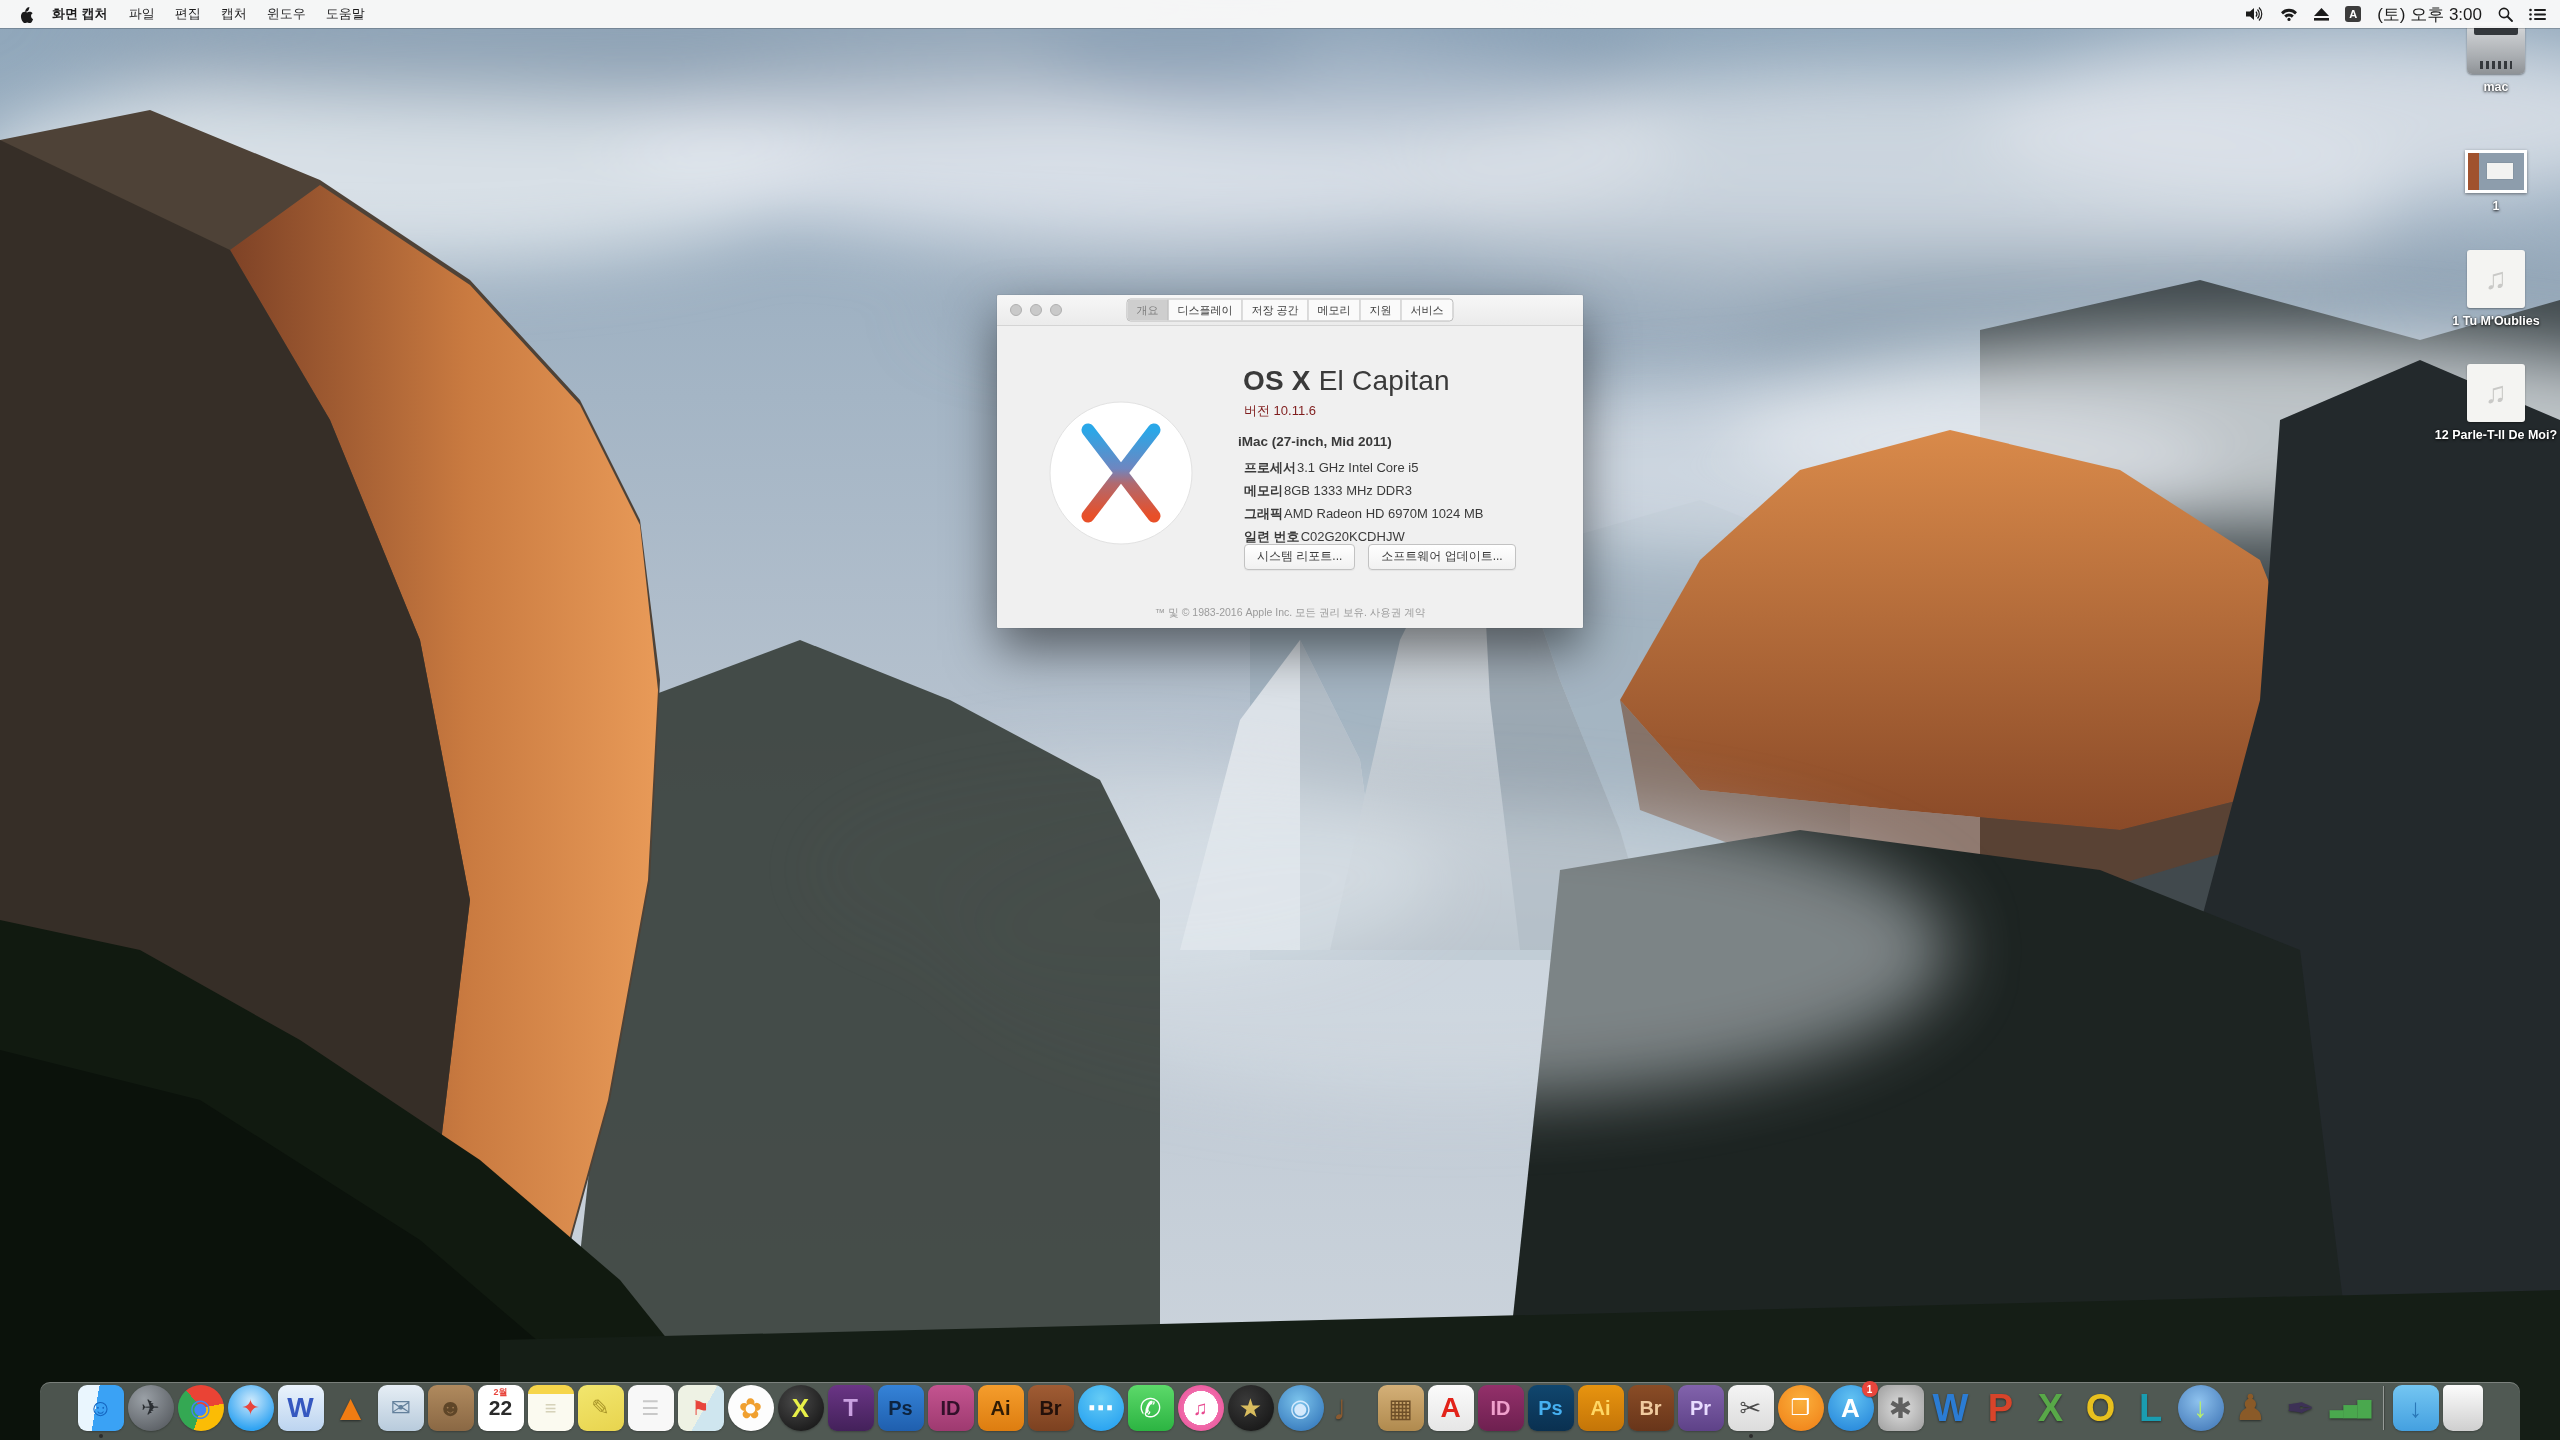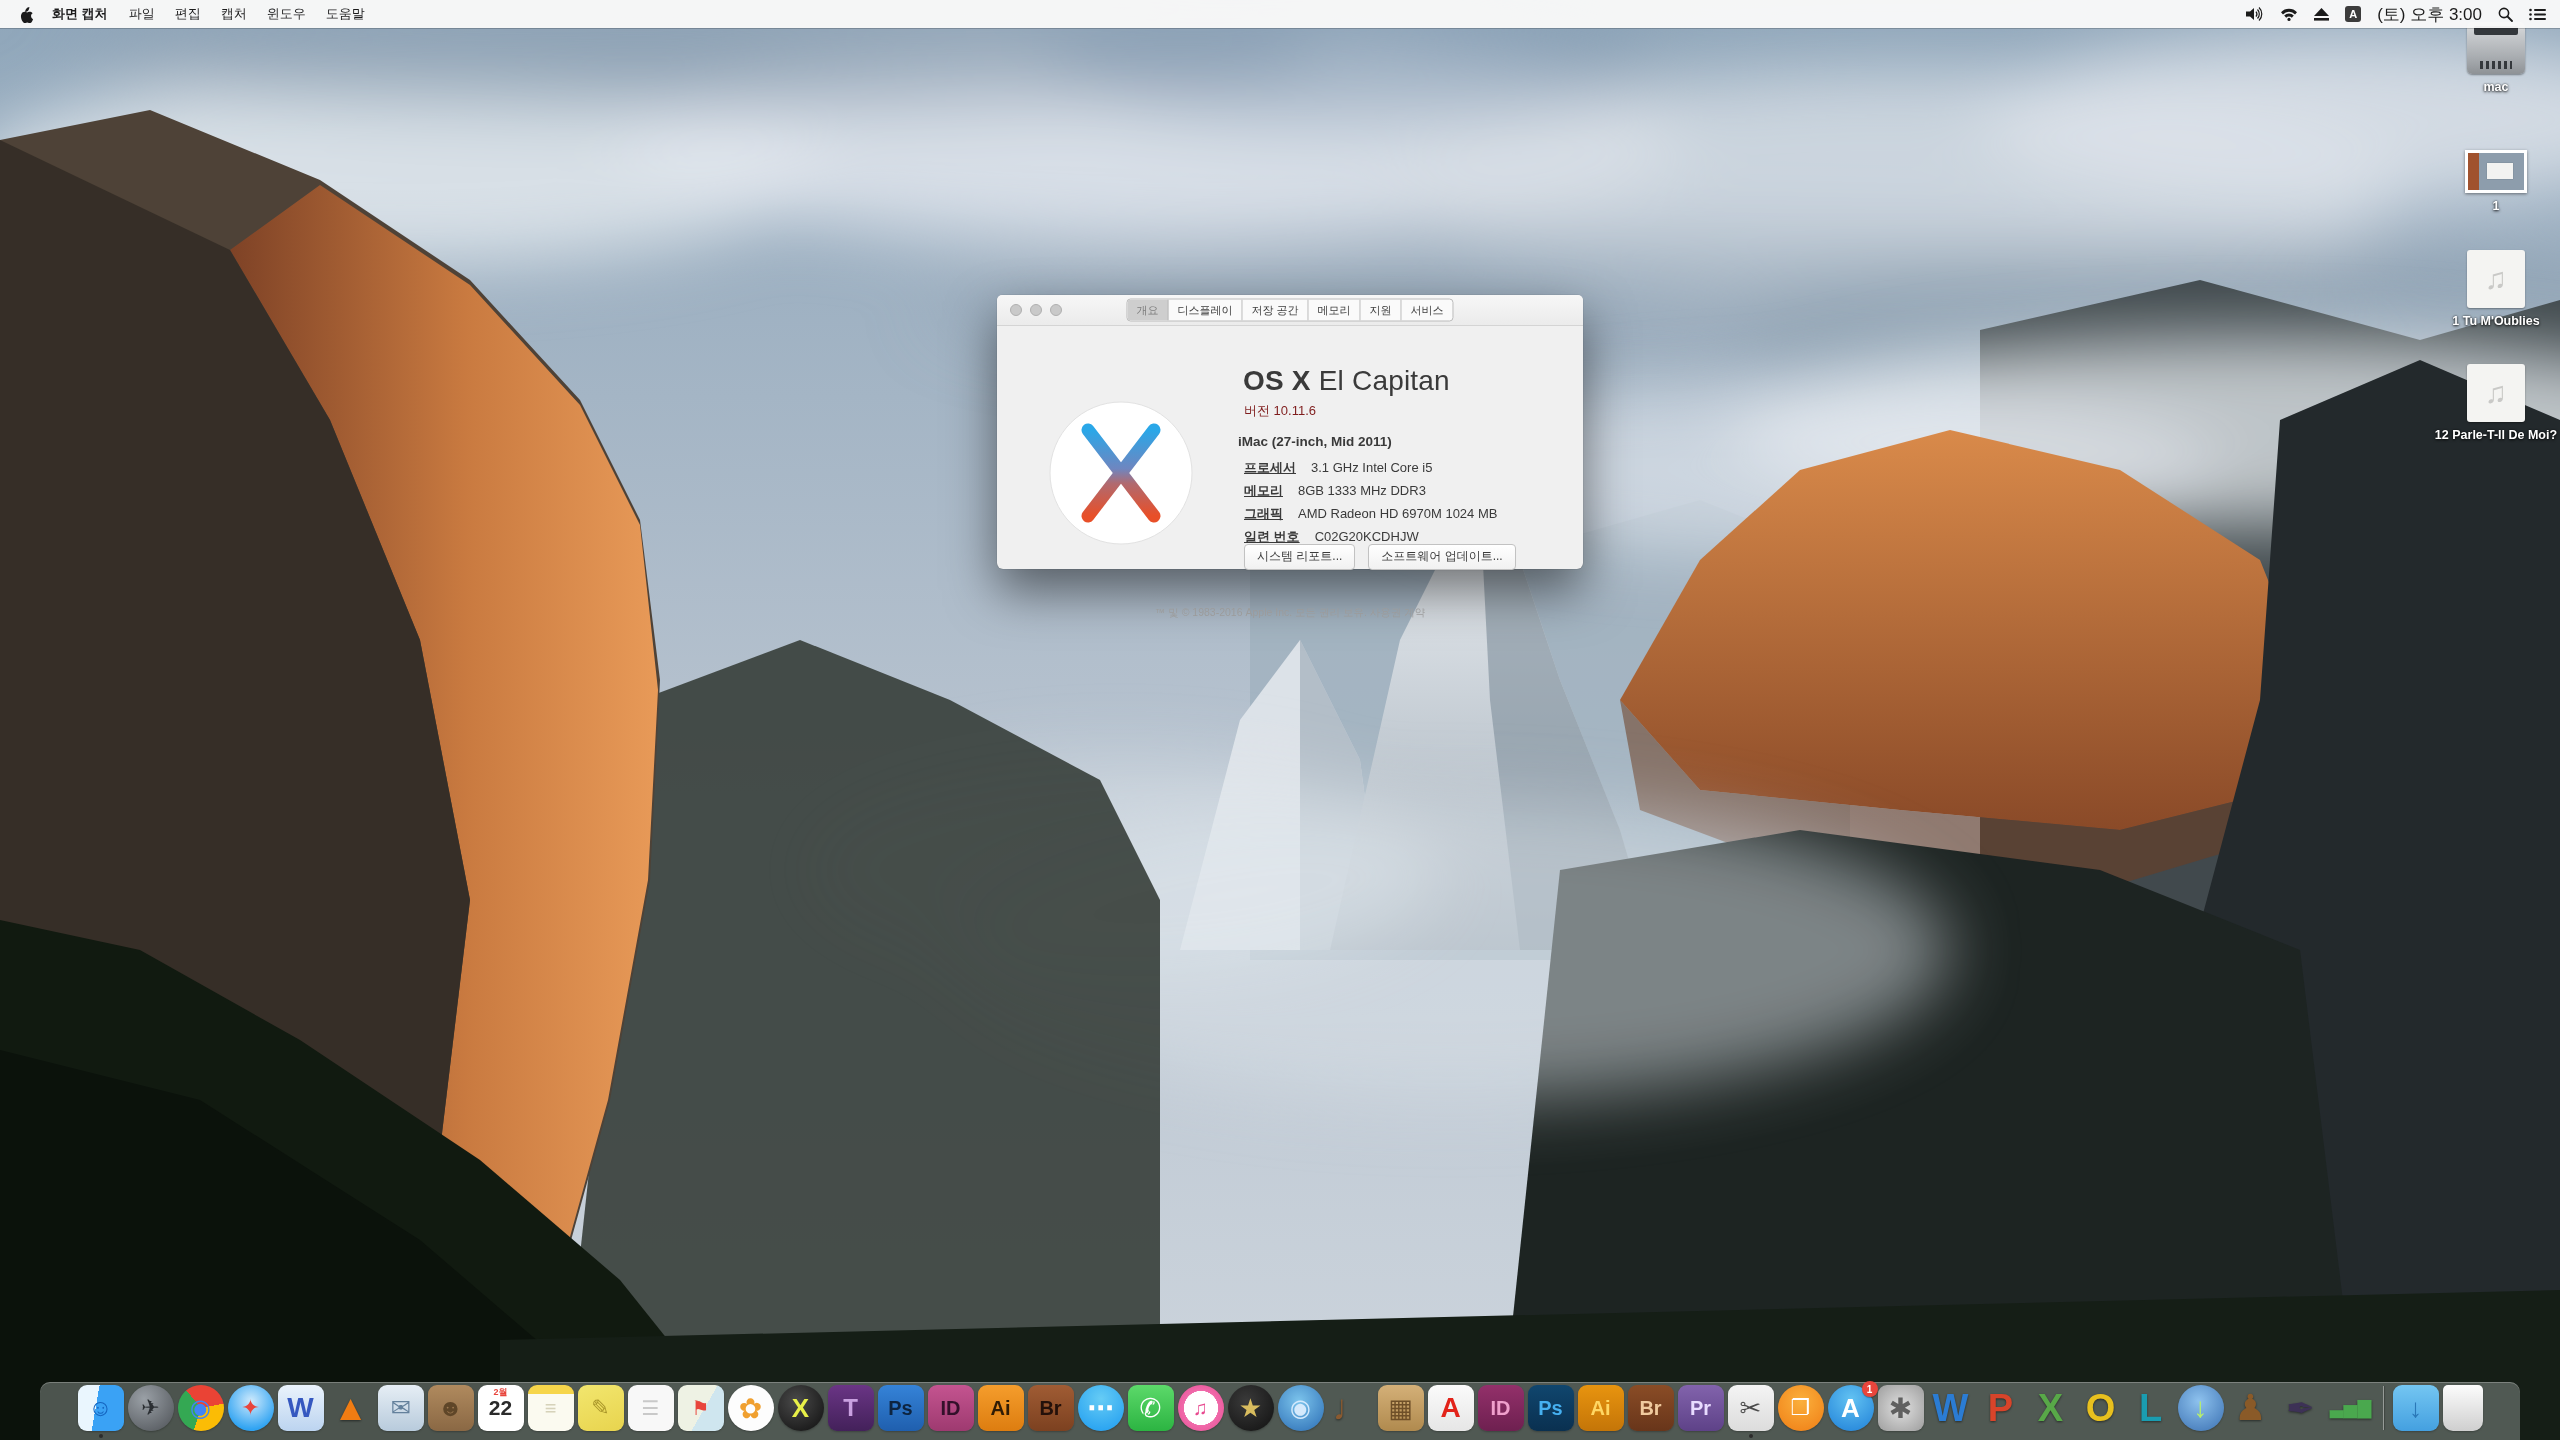--- a/index.html
+++ b/index.html
@@ -35,22 +35,22 @@
   .di-shot{width:56px;height:37px;border:3px solid #fff;position:relative;
     box-shadow:0 1px 3px rgba(0,0,0,.45);
     background:linear-gradient(90deg,#a0522e 0 20%,#8d9dac 20% 100%);}
   .di-shot::after{content:"";position:absolute;left:34%;top:26%;width:46%;height:44%;
     background:#f3f3f1;box-shadow:0 0 1px rgba(0,0,0,.3);}
   .di-audio{width:58px;height:58px;background:#f4f4f2;border-radius:3px;
     box-shadow:0 1px 2px rgba(0,0,0,.35);display:flex;align-items:center;
     justify-content:center;font-size:30px;color:#c9c9c7;}
 
   
-  #about{position:absolute;left:997px;top:295px;width:586px;height:274px;z-index:20;
-    background:#f0f0f0;border-radius:6px;
+  #about{position:absolute;left:997px;top:295px;width:586px;height:333px;z-index:20;
+    background:#f0f0f0;border-radius:1px;
     box-shadow:0 22px 50px rgba(0,0,0,.5),0 0 1px rgba(0,0,0,.5);}
   #titlebar{height:30px;position:relative;display:flex;align-items:center;
     background:linear-gradient(180deg,#f7f7f7,#ebebeb);
     border-bottom:1px solid #d4d4d4;border-radius:5px 5px 0 0;}
   .tl{width:12px;height:12px;border-radius:50%;background:#c9c9c9;
     border:1px solid #b0b0b0;box-sizing:border-box;margin-left:8px;}
   .tl:first-child{margin-left:13px;}
   #tabs{position:absolute;left:50%;top:50%;transform:translate(-50%,-50%);display:flex;
     border:1px solid #bcbcbc;border-radius:4px;overflow:hidden;background:#fafafa;}
   .tab{font-size:11px;padding:3px 9px;color:#3e3e3e;border-right:1px solid #bcbcbc;
@@ -58,21 +58,21 @@
   .tab:last-child{border-right:none;}
   .tab.selected{background:#cecece;color:#7d7d7d;}
   #logo{position:absolute;left:50px;top:104px;width:148px;height:148px;}
   #win-title{position:absolute;left:246px;top:70px;font-size:28px;color:#3a3a3a;
     letter-spacing:.2px;}
   #win-title .b{font-weight:bold;}
   #win-title .l{font-weight:300;}
   #version{position:absolute;left:247px;top:107px;font-size:13px;color:#7f1d1d;}
   #model{position:absolute;left:241px;top:139px;font-size:13.5px;font-weight:bold;color:#3a3a3a;}
   #specs{position:absolute;left:247px;top:161px;font-size:13px;color:#3a3a3a;line-height:23px;}
-  .spec-label{font-weight:bold;margin-right:15px;text-decoration:underline;}
+  .spec-label{font-weight:bold;margin-right:1px;}
   #btns{position:absolute;left:247px;top:249px;display:flex;gap:13px;}
   .btn{font-size:12px;padding:3px 12px 4px;border:1px solid #c2c2c2;border-radius:4px;
     color:#3c3c3c;background:linear-gradient(180deg,#ffffff,#f1f1f1);
     box-shadow:0 1px 1px rgba(0,0,0,.05);}
   #win-footer{position:absolute;left:0;right:0;top:311px;text-align:center;
     font-size:10.5px;color:#9b9b9b;}
 
   
   #dock{position:absolute;left:40px;right:40px;bottom:0;height:55px;z-index:40;
     background:rgba(124,133,128,.58);border-radius:10px 10px 0 0;

